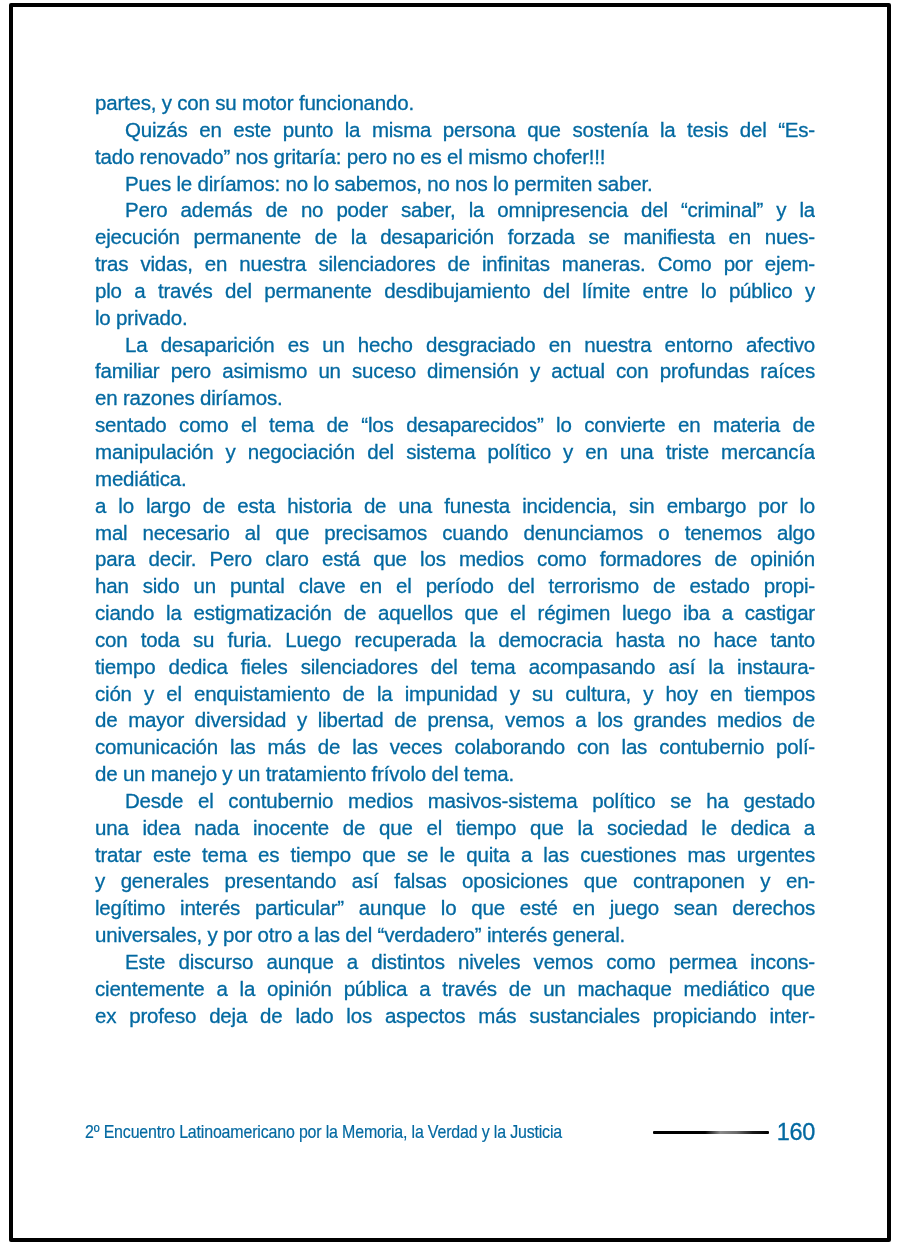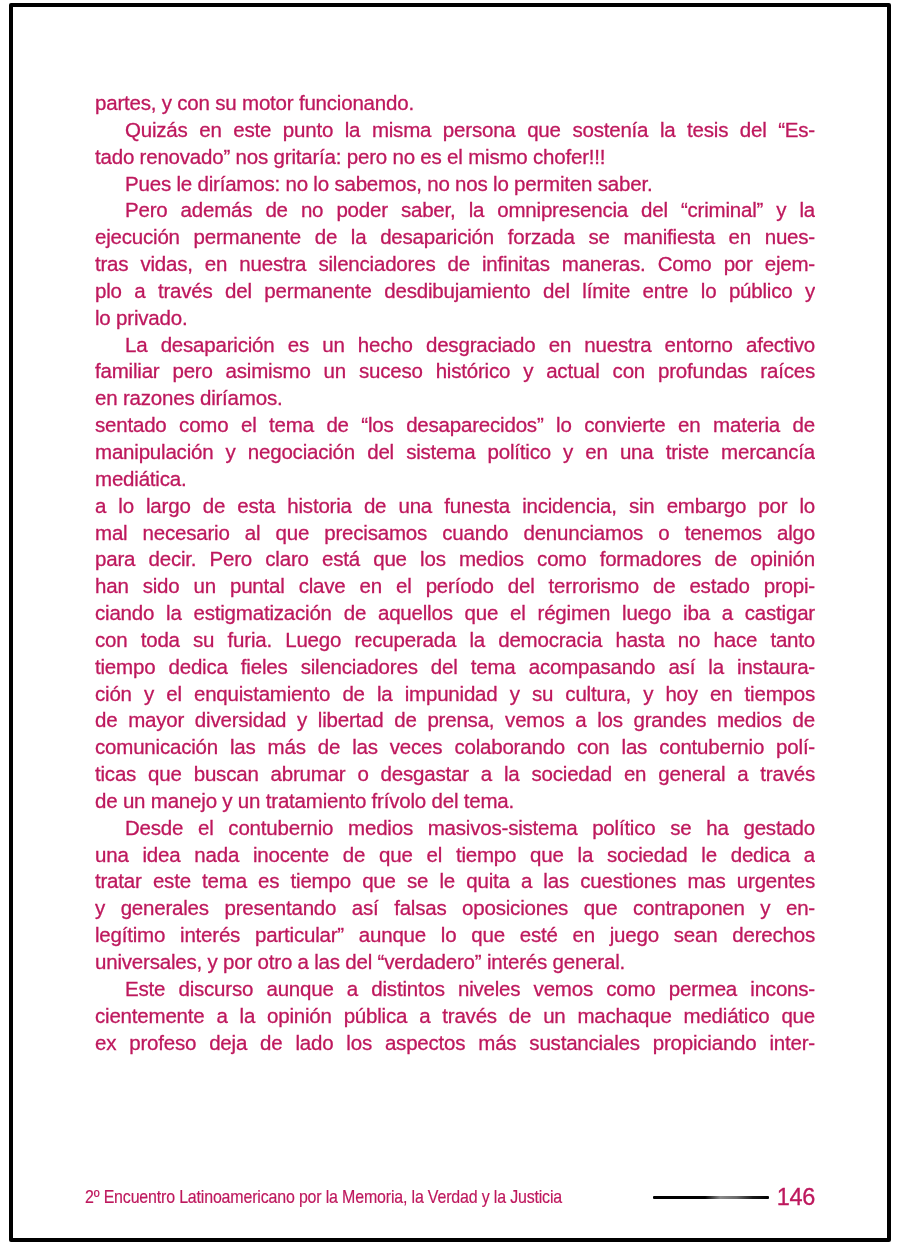--- a/index.html
+++ b/index.html
@@ -7,21 +7,21 @@
     padding: 0;
     background: #ffffff;
   }
   .page {
     position: relative;
     width: 900px;
     height: 1246px;
     background: #ffffff;
     overflow: hidden;
     font-family: "Liberation Sans", "DejaVu Sans", sans-serif;
-    color: #be185d;
+    color: #0369a1;
   }
   .scan-frame {
     position: absolute;
     left: 9px;
     top: 3px;
     right: 9px;
     bottom: 4px;
     border: 4px solid #000000;
     border-radius: 2px;
     pointer-events: none;
@@ -45,21 +45,21 @@
   }
   .line.lastline {
     text-align-last: left;
   }
   .line.indent {
     text-indent: 30px;
   }
   .footer {
     position: absolute;
     left: 85px;
-    top: 1181px;
+    top: 1116px;
     width: 730px;
     height: 32px;
     display: flex;
     align-items: center;
   }
   .footer-label {
     display: inline-block;
     font-size: 19px;
     letter-spacing: -0.2px;
     white-space: nowrap;
@@ -92,46 +92,45 @@
       <div class="line lastline">partes, y con su motor funcionando.</div>
       <div class="line indent">Quizás en este punto la misma persona que sostenía la tesis del “Es-</div>
       <div class="line lastline">tado renovado” nos gritaría: pero no es el mismo chofer!!!</div>
       <div class="line indent lastline">Pues le diríamos: no lo sabemos, no nos lo permiten saber.</div>
       <div class="line indent">Pero además de no poder saber, la omnipresencia del “criminal” y la</div>
       <div class="line">ejecución permanente de la desaparición forzada se manifiesta en nues-</div>
       <div class="line">tras vidas, en nuestra silenciadores de infinitas maneras. Como por ejem-</div>
       <div class="line">plo a través del permanente desdibujamiento del límite entre lo público y</div>
       <div class="line lastline">lo privado.</div>
       <div class="line indent">La desaparición es un hecho desgraciado en nuestra entorno afectivo</div>
-      <div class="line">familiar pero asimismo un suceso histórico y actual con profundas raíces</div>
+      <div class="line">familiar pero asimismo un suceso dimensión y actual con profundas raíces</div>
       <div class="line lastline">en razones diríamos.</div>
       <div class="line">sentado como el tema de “los desaparecidos” lo convierte en materia de</div>
       <div class="line">manipulación y negociación del sistema político y en una triste mercancía</div>
       <div class="line lastline">mediática.</div>
       <div class="line">a lo largo de esta historia de una funesta incidencia, sin embargo por lo</div>
       <div class="line">mal necesario al que precisamos cuando denunciamos o tenemos algo</div>
       <div class="line">para decir. Pero claro está que los medios como formadores de opinión</div>
       <div class="line">han sido un puntal clave en el período del terrorismo de estado propi-</div>
       <div class="line">ciando la estigmatización de aquellos que el régimen luego iba a castigar</div>
       <div class="line">con toda su furia. Luego recuperada la democracia hasta no hace tanto</div>
       <div class="line">tiempo dedica fieles silenciadores del tema acompasando así la instaura-</div>
       <div class="line">ción y el enquistamiento de la impunidad y su cultura, y hoy en tiempos</div>
       <div class="line">de mayor diversidad y libertad de prensa, vemos a los grandes medios de</div>
       <div class="line">comunicación las más de las veces colaborando con las contubernio polí-</div>
-      <div class="line">ticas que buscan abrumar o desgastar a la sociedad en general a través</div>
       <div class="line lastline">de un manejo y un tratamiento frívolo del tema.</div>
       <div class="line indent">Desde el contubernio medios masivos-sistema político se ha gestado</div>
       <div class="line">una idea nada inocente de que el tiempo que la sociedad le dedica a</div>
       <div class="line">tratar este tema es tiempo que se le quita a las cuestiones mas urgentes</div>
       <div class="line">y generales presentando así falsas oposiciones que contraponen y en-</div>
       <div class="line">legítimo interés particular” aunque lo que esté en juego sean derechos</div>
       <div class="line lastline">universales, y por otro a las del “verdadero” interés general.</div>
       <div class="line indent">Este discurso aunque a distintos niveles vemos como permea incons-</div>
       <div class="line">cientemente a la opinión pública a través de un machaque mediático que</div>
       <div class="line">ex profeso deja de lado los aspectos más sustanciales propiciando inter-</div>
     </div>
 
   <div class="footer">
     <span class="footer-label">2º Encuentro Latinoamericano por la Memoria, la Verdad y la Justicia</span>
     <span class="footer-rule"></span>
-    <span class="footer-page-number">146</span>
+    <span class="footer-page-number">160</span>
   </div>
 </div>
 
 </body></html>

